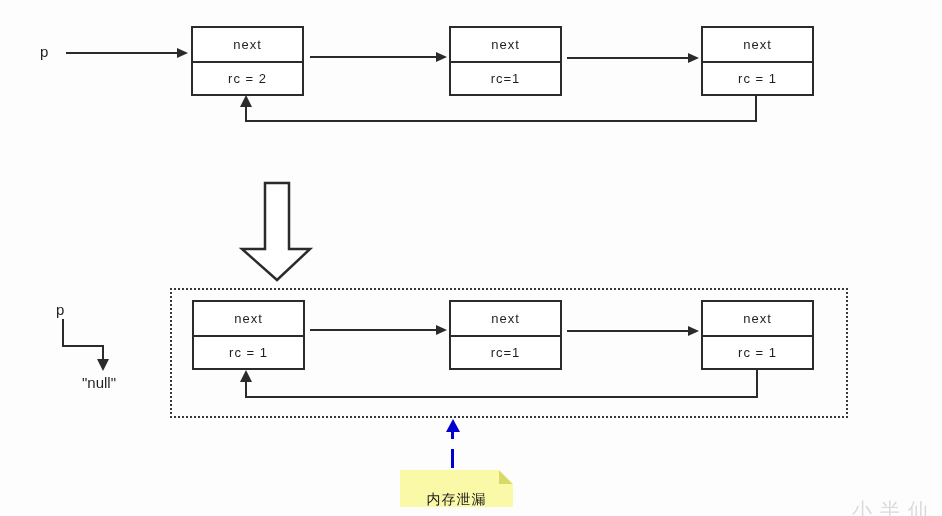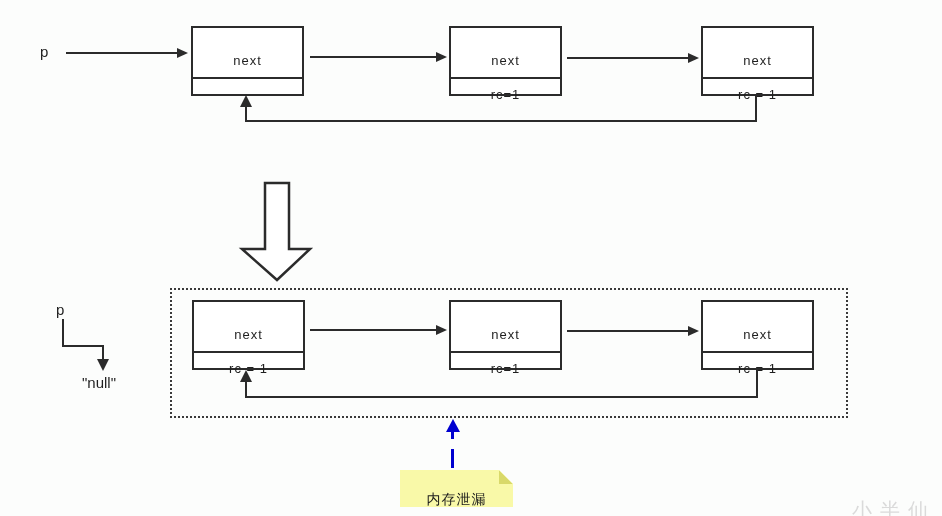--- a/index.html
+++ b/index.html
@@ -15,21 +15,21 @@
     color:#1f1f1f;
   }
   .node{
     position:absolute;width:113px;height:70px;box-sizing:border-box;
     border:2px solid var(--line);background:#fff;
   }
   .node .cell{
     display:flex;align-items:center;justify-content:center;
     font-size:13px;letter-spacing:1px;color:#1f1f1f;
   }
-  .node .cell.topc{height:33px;border-bottom:2px solid var(--line);margin-top:16px;}
+  .node .cell.topc{height:33px;border-bottom:2px solid var(--line);}
   .node .cell.botc{height:31px;}
   .hline{position:absolute;height:2px;background:var(--line);}
   .vline{position:absolute;width:2px;background:var(--line);}
   .vline.blue{width:3px;background:var(--blue);}
   .arr{position:absolute;width:0;height:0;}
   .arr.right{border-top:5px solid transparent;border-bottom:5px solid transparent;border-left:11px solid var(--line);}
   .arr.up{border-left:6px solid transparent;border-right:6px solid transparent;border-bottom:12px solid var(--line);}
   .arr.down{border-left:6px solid transparent;border-right:6px solid transparent;border-top:12px solid var(--line);}
   .arr.up.blue{border-left:7px solid transparent;border-right:7px solid transparent;border-bottom:13px solid var(--blue);}
   .ptr-label{position:absolute;font-size:15px;color:#1f1f1f;}
@@ -63,20 +63,21 @@
 <body>
 
 <div id="canvas">
 
   <span class="ptr-label" style="left:40px;top:43px">p</span>
   <div class="hline" style="left:66px;top:52px;width:112px"></div>
   <div class="arr right" style="left:177px;top:48px"></div>
 
   <div class="node" style="left:191px;top:26px">
     <div class="cell topc">next</div>
+    <div class="cell botc">rc = 2</div>
   </div>
   <div class="node" style="left:449px;top:26px">
     <div class="cell topc">next</div>
     <div class="cell botc">rc=1</div>
   </div>
   <div class="node" style="left:701px;top:26px">
     <div class="cell topc">next</div>
     <div class="cell botc">rc = 1</div>
   </div>
 

